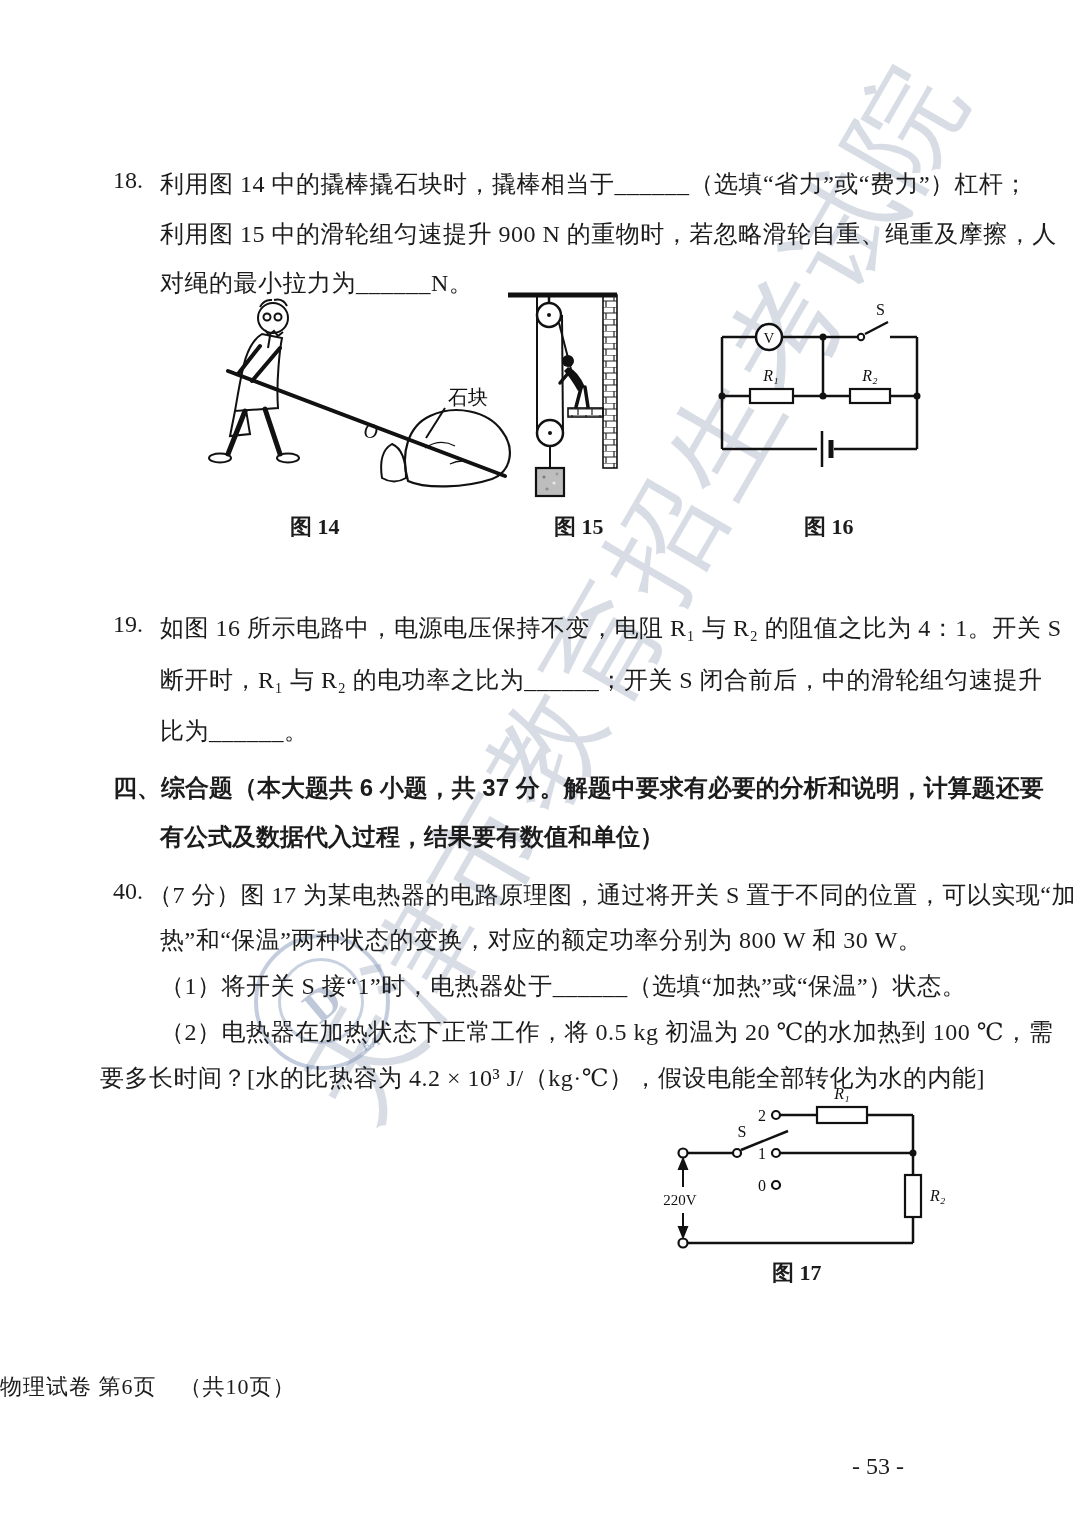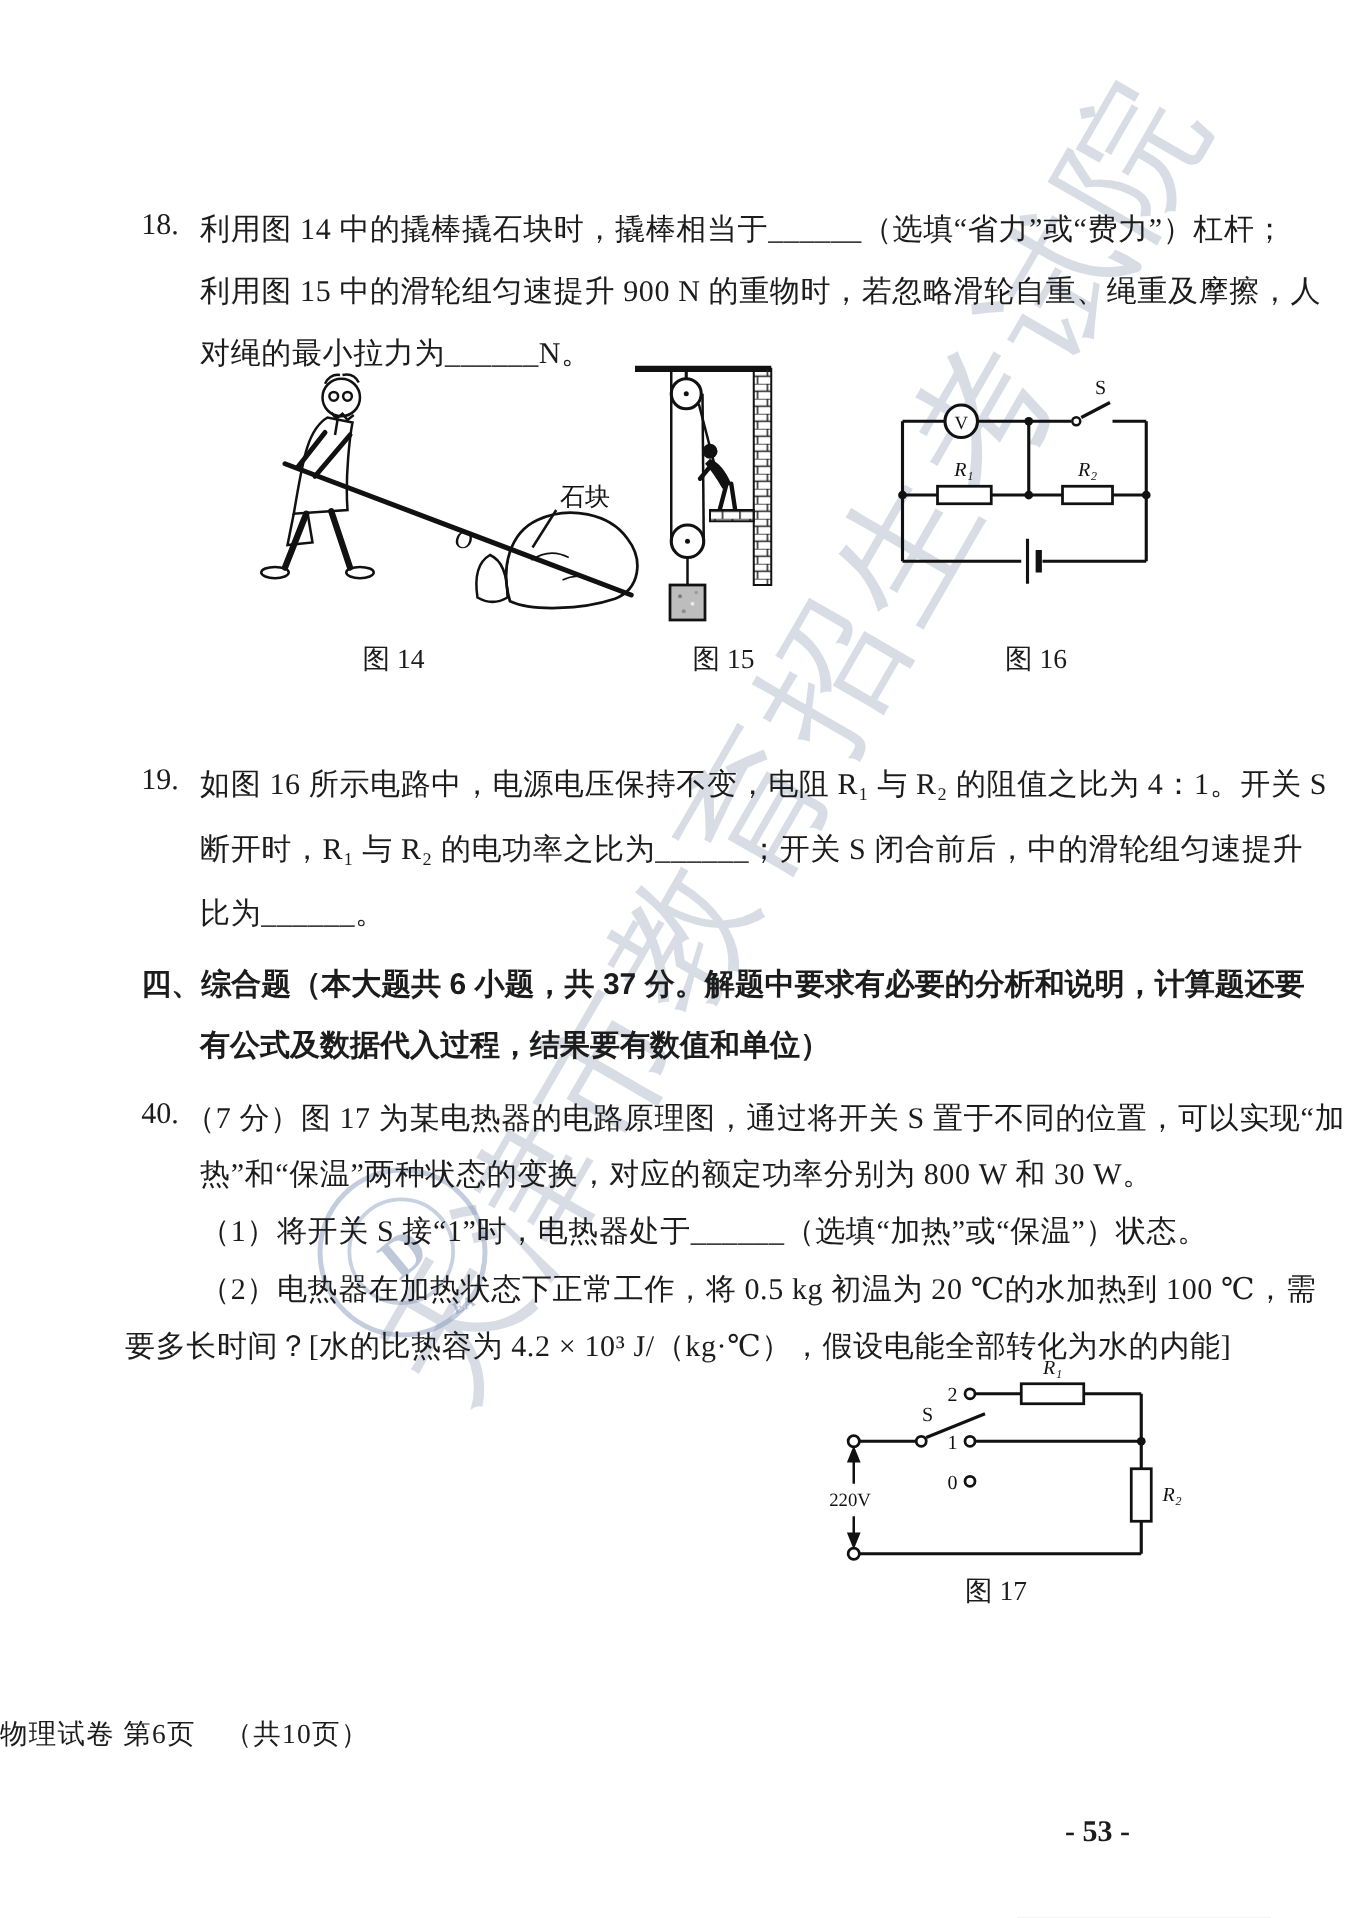--- a/index.html
+++ b/index.html
@@ -9,23 +9,23 @@
     font-family:"Liberation Serif","DejaVu Serif",serif;
     color:#1c1c1c;
   }
   .line{
     position:absolute;font-size:24px;line-height:30px;white-space:nowrap;
     letter-spacing:0.5px;
     margin-top:35px;
   }
   .qnum{position:absolute;font-size:24px;line-height:30px;margin-top:31px;}
   .bold{font-family:"Liberation Sans","DejaVu Sans",sans-serif;font-weight:700;letter-spacing:0;}
-  .figlabel{position:absolute;font-size:22px;white-space:nowrap;}
+  .figlabel{position:absolute;font-size:22px;white-space:nowrap;font-weight:bold;}
   .footer{position:absolute;left:0;top:1372px;width:1080px;font-size:22px;letter-spacing:1px;}
-  .pagenum{position:absolute;left:852px;top:1453px;font-size:24px;font-weight:bold;}
+  .pagenum{position:absolute;left:852px;top:1453px;font-size:24px;}
   svg{position:absolute;overflow:visible;}
   svg text{font-family:"Liberation Serif","DejaVu Serif",serif;fill:#111;}
   .wm-text{
     position:absolute;left:45px;top:540px;width:1150px;height:140px;
     font-size:112px;letter-spacing:8px;white-space:nowrap;
     color:rgba(152,166,186,0.38);
     transform:rotate(-60deg);transform-origin:50% 50%;
     z-index:0;pointer-events:none;font-weight:400;
   }
   .stamp-outer{

